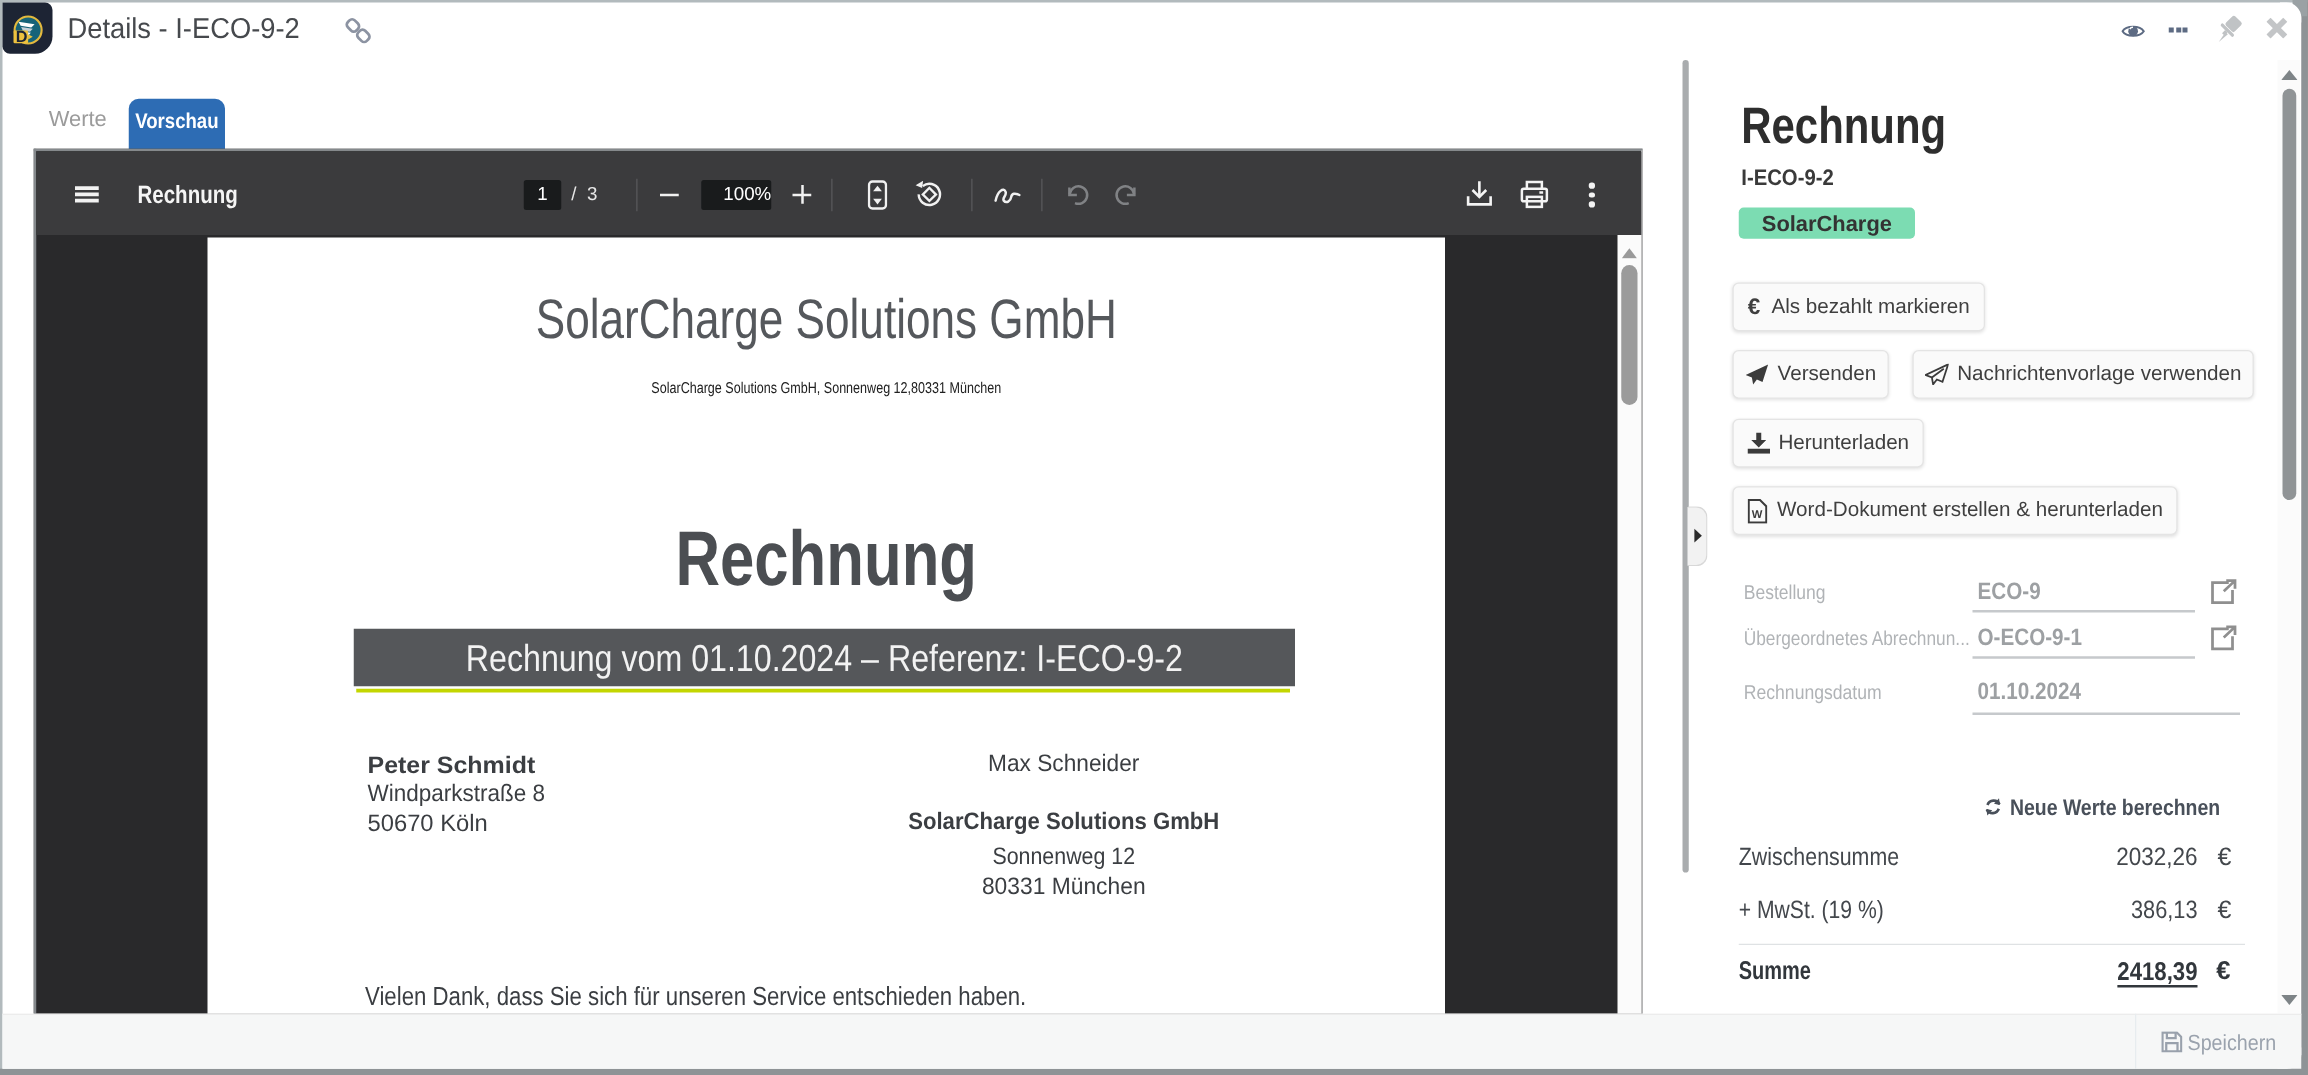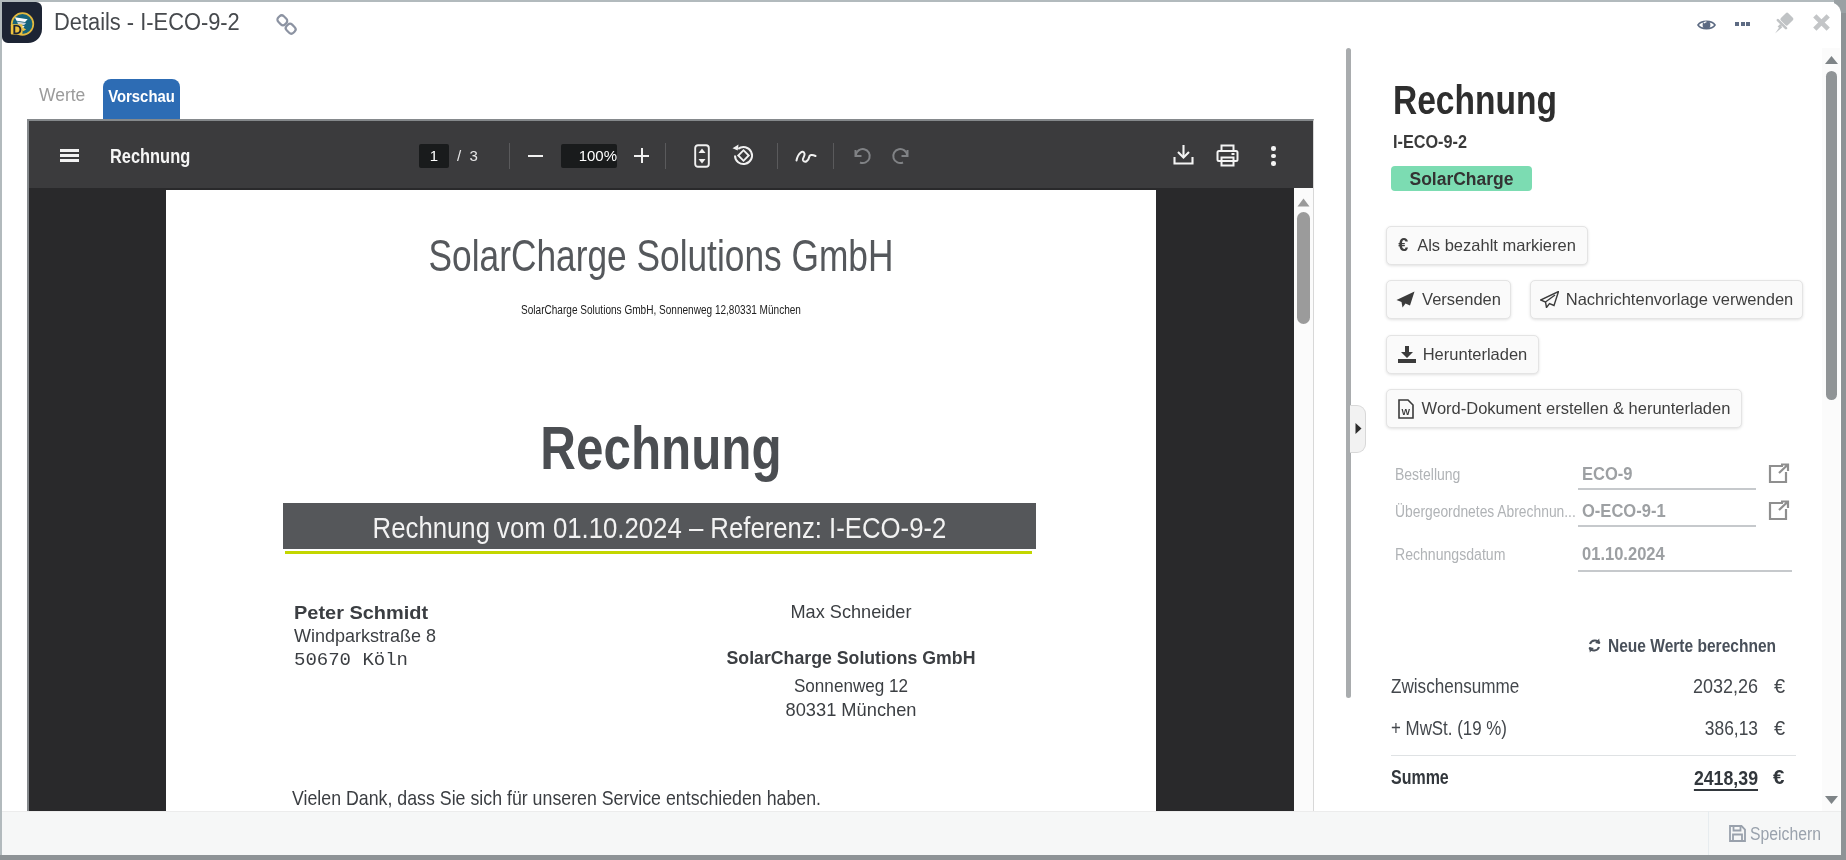--- a/index.html
+++ b/index.html
@@ -150,21 +150,21 @@
 
 <div class="abs" style="left:166px;top:190px;width:990px;height:621px;background:#ffffff;overflow:hidden;">
   <div class="abs" id="pg-h1" style="left:0;top:41px;width:990px;text-align:center;font-size:44.5px;color:#55585c;transform:scaleX(0.793);transform-origin:center;">SolarCharge Solutions GmbH</div>
   <div class="abs" id="pg-sub" style="left:0;top:113px;width:990px;text-align:center;font-size:12.5px;color:#202020;transform:scaleX(0.804);transform-origin:center;">SolarCharge Solutions GmbH, Sonnenweg 12,80331 München</div>
   <div class="abs" id="pg-title" style="left:0;top:222px;width:990px;text-align:center;font-size:62px;font-weight:bold;color:#4b4e52;transform:scaleX(0.796);transform-origin:center;">Rechnung</div>
   <div class="abs" style="left:117px;top:313px;width:753px;height:46px;background:#55575a;"></div>
   <div class="abs" id="pg-banner" style="left:117px;top:321px;width:753px;text-align:center;font-size:30px;color:#f2f2f2;transform:scaleX(0.858);transform-origin:center;">Rechnung vom 01.10.2024 – Referenz: I-ECO-9-2</div>
   <div class="abs" style="left:119px;top:360.5px;width:747px;height:3px;background:#c3d600;"></div>
   <div class="abs" id="pg-name" style="left:128px;top:412px;font-size:19px;font-weight:bold;color:#3b3e42;transform:scaleX(1.05);transform-origin:left;">Peter Schmidt</div>
   <div class="abs" id="pg-street" style="left:128px;top:435px;font-size:19px;color:#3b3e42;transform:scaleX(0.947);transform-origin:left;">Windparkstraße 8</div>
-  <div class="abs" id="pg-city" style="left:128px;top:459px;font-size:19px;color:#3b3e42;font-family:Liberation Mono, monospace;">50670 Köln</div>
+  <div class="abs" id="pg-city" style="left:128px;top:459px;font-size:19px;color:#3b3e42;">50670 Köln</div>
   <div class="abs" id="pg-max" style="left:385px;top:411px;width:600px;text-align:center;font-size:19px;color:#3b3e42;transform:scaleX(0.955);transform-origin:center;">Max Schneider</div>
   <div class="abs" id="pg-comp" style="left:385px;top:457px;width:600px;text-align:center;font-size:19px;font-weight:bold;color:#3b3e42;transform:scaleX(0.932);transform-origin:center;">SolarCharge Solutions GmbH</div>
   <div class="abs" id="pg-sonn" style="left:385px;top:485px;width:600px;text-align:center;font-size:19px;color:#3b3e42;transform:scaleX(0.9);transform-origin:center;">Sonnenweg 12</div>
   <div class="abs" id="pg-mun" style="left:385px;top:509px;width:600px;text-align:center;font-size:19px;color:#3b3e42;transform:scaleX(0.961);transform-origin:center;">80331 München</div>
   <div class="abs" id="pg-thanks" style="left:126px;top:596px;font-size:21px;color:#3b3e42;transform:scaleX(0.846);transform-origin:left;">Vielen Dank, dass Sie sich für unseren Service entschieden haben.</div>
 </div>
 
 <div class="abs" style="left:1294px;top:188px;width:19px;height:623px;background:#fbfbfb;"></div>
 <svg class="abs" style="left:1297px;top:198px;" width="13" height="9" viewBox="0 0 13 9">
     <path d="M6.5 0.5 L12.5 8.5 H0.5 Z" fill="#9a9a9a"></path>

